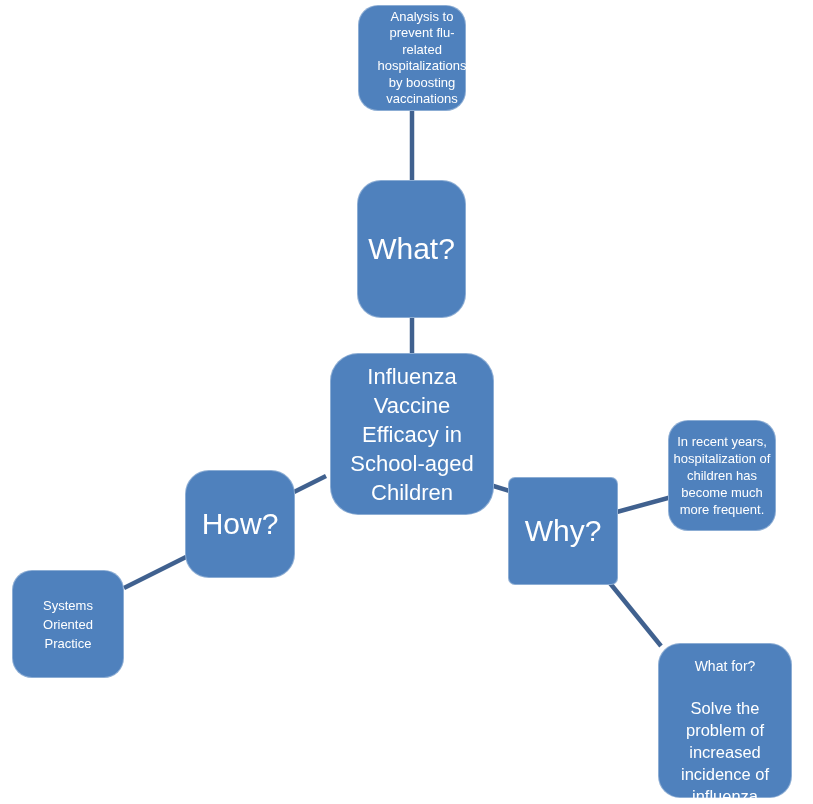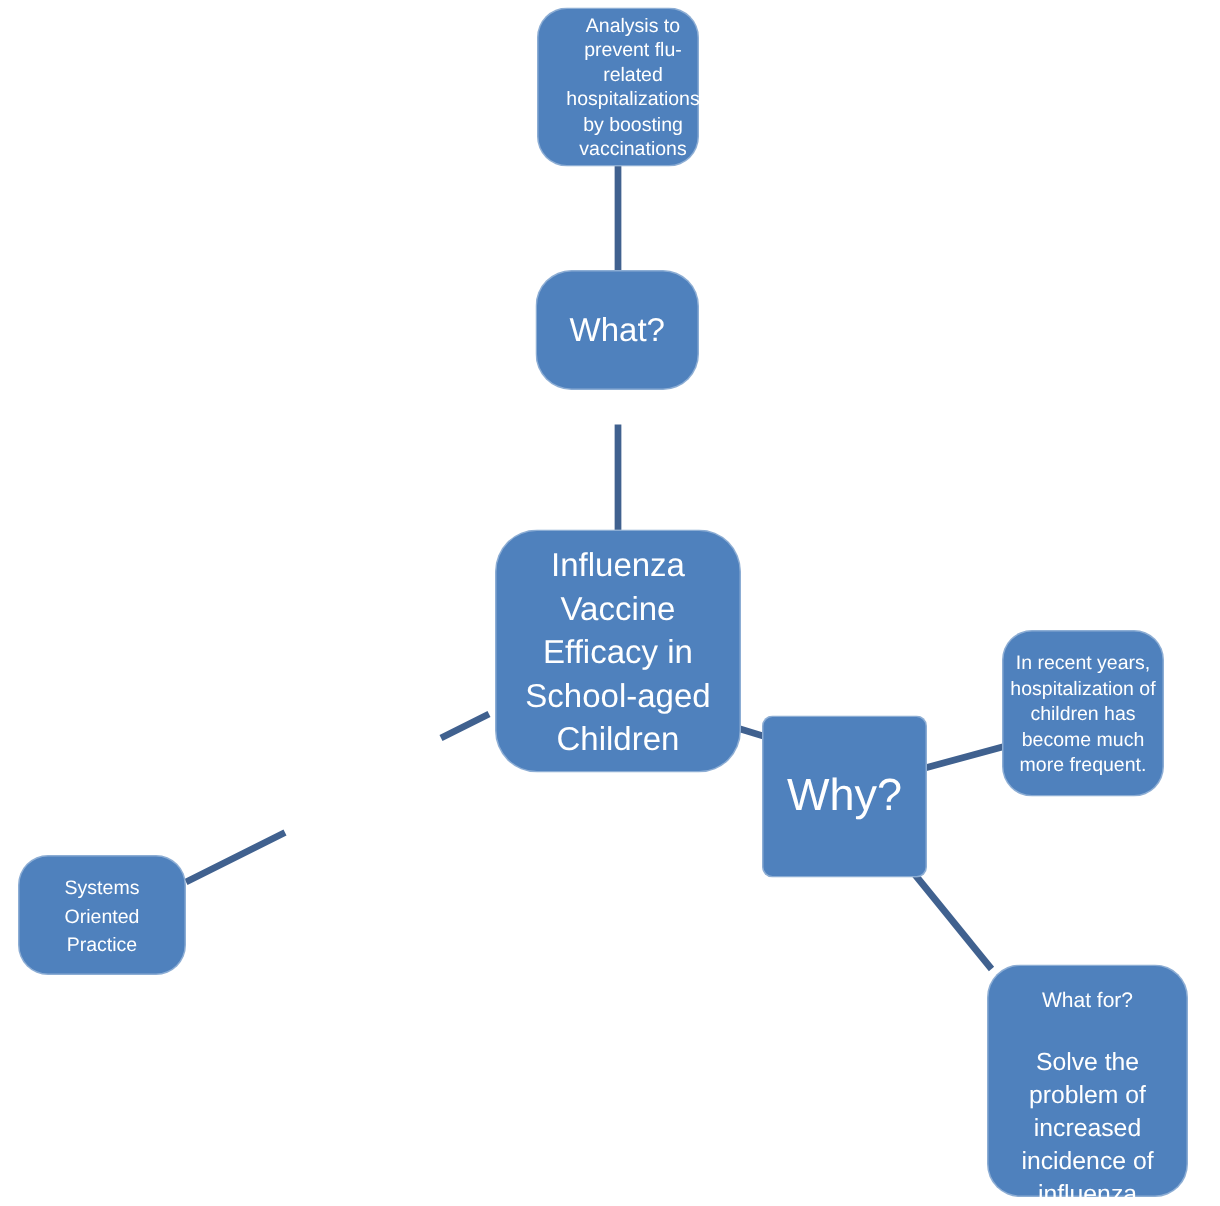--- a/index.html
+++ b/index.html
@@ -39,37 +39,37 @@
     justify-content: center;
     text-align: center;
     white-space: pre-line;
   }
   .node-analysis {
     left: 358px; top: 5px; width: 108px; height: 106px;
     border-radius: 20px;
     font-size: 13px; line-height: 16.5px; padding-left: 20px;
   }
   .node-what {
-    left: 357px; top: 180px; width: 109px; height: 80px;
+    left: 357px; top: 180px; width: 109px; height: 138px;
     border-radius: 24px;
-    font-size: 22px;
+    font-size: 30px;
     text-align: center;
   }
   .node-center {
     left: 330px; top: 353px; width: 164px; height: 162px;
     border-radius: 28px;
     font-size: 22px; line-height: 29px;
   }
   .node-how {
     left: 185px; top: 470px; width: 110px; height: 108px;
     border-radius: 24px;
     font-size: 30px;
   }
   .node-systems {
-    left: 12px; top: 570px; width: 112px; height: 80px;
+    left: 12px; top: 570px; width: 112px; height: 108px;
     border-radius: 20px;
     font-size: 13px; line-height: 19px; justify-content: center;
   }
   .node-why {
     left: 508px; top: 477px; width: 110px; height: 108px;
     border-radius: 7px;
     font-size: 30px;
   }
   .node-recent {
     left: 668px; top: 420px; width: 108px; height: 111px;
@@ -121,20 +121,23 @@
   </div>
 
   <div class="node node-center">
     <span>Influenza
 Vaccine
 Efficacy in
 School-aged
 Children</span>
   </div>
 
+  <div class="node node-how">
+    <span>How?</span>
+  </div>
 
   <div class="node node-systems">
     <span>Systems
 Oriented
 Practice</span>
   </div>
 
   <div class="node node-why">
     <span>Why?</span>
   </div>

